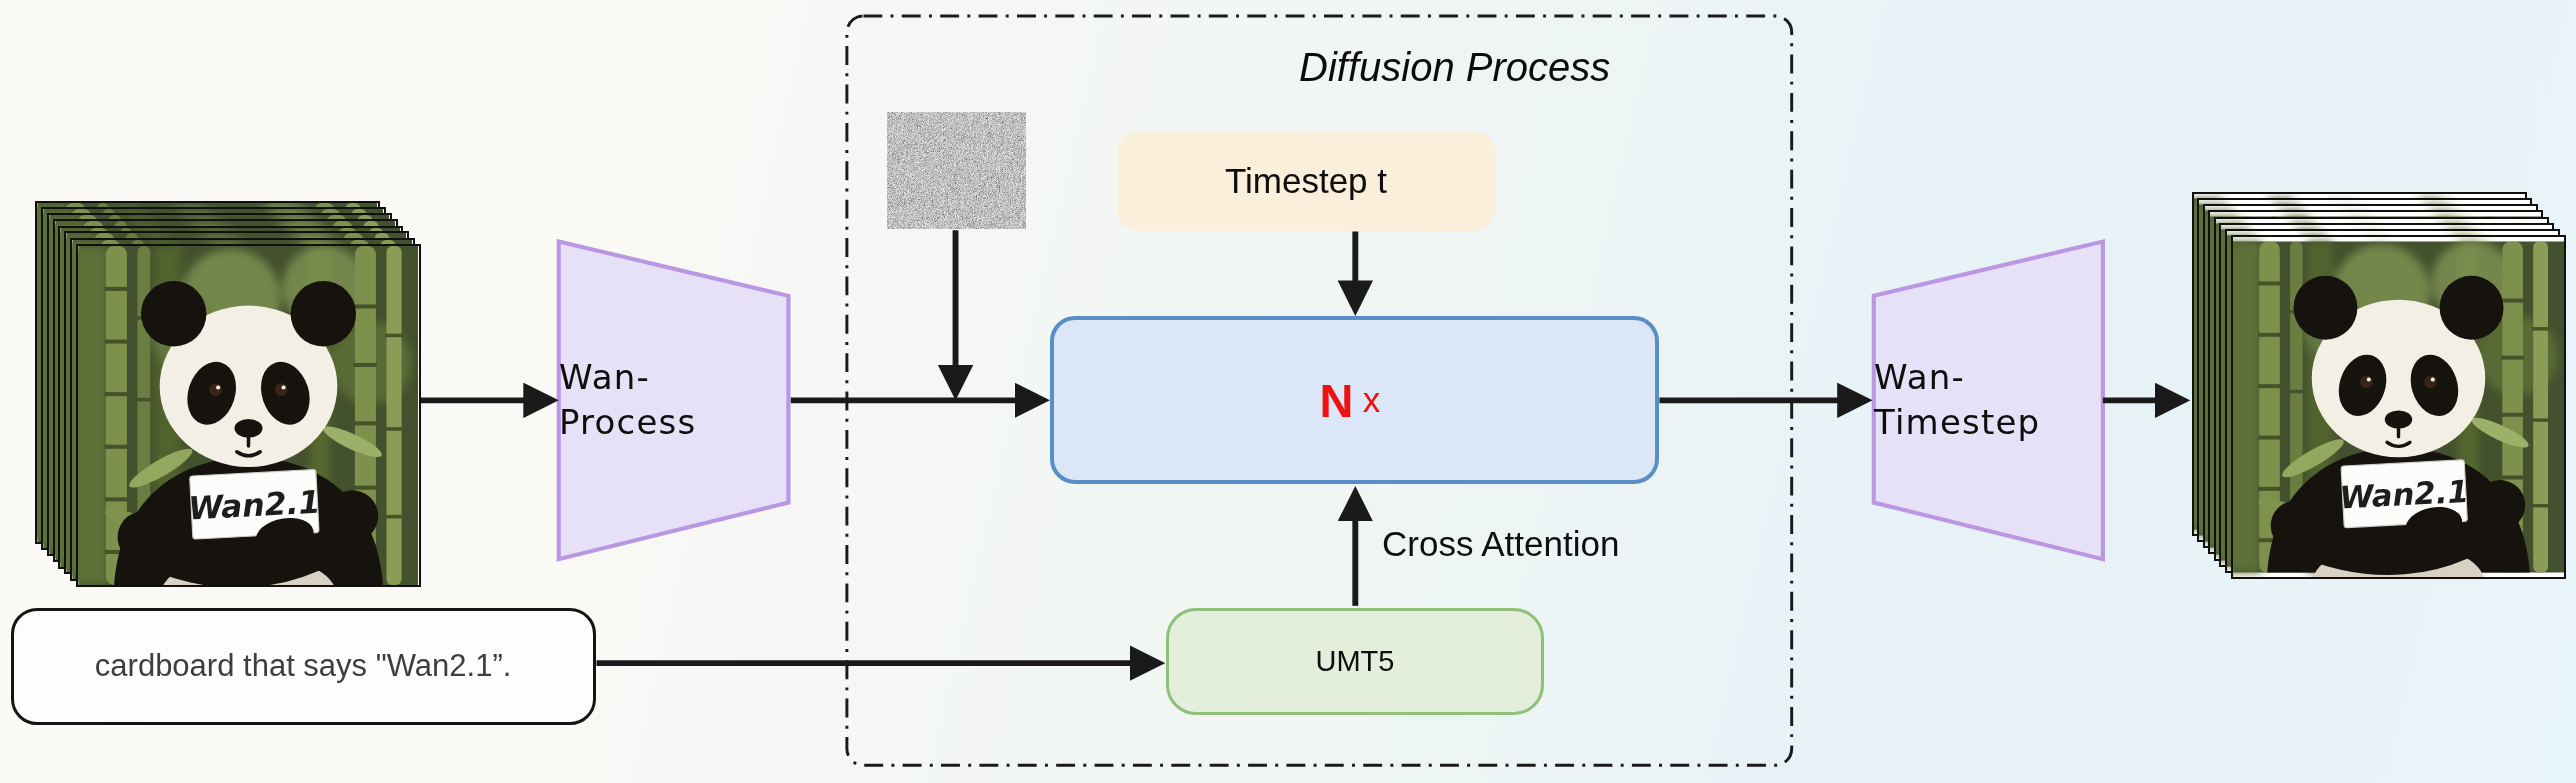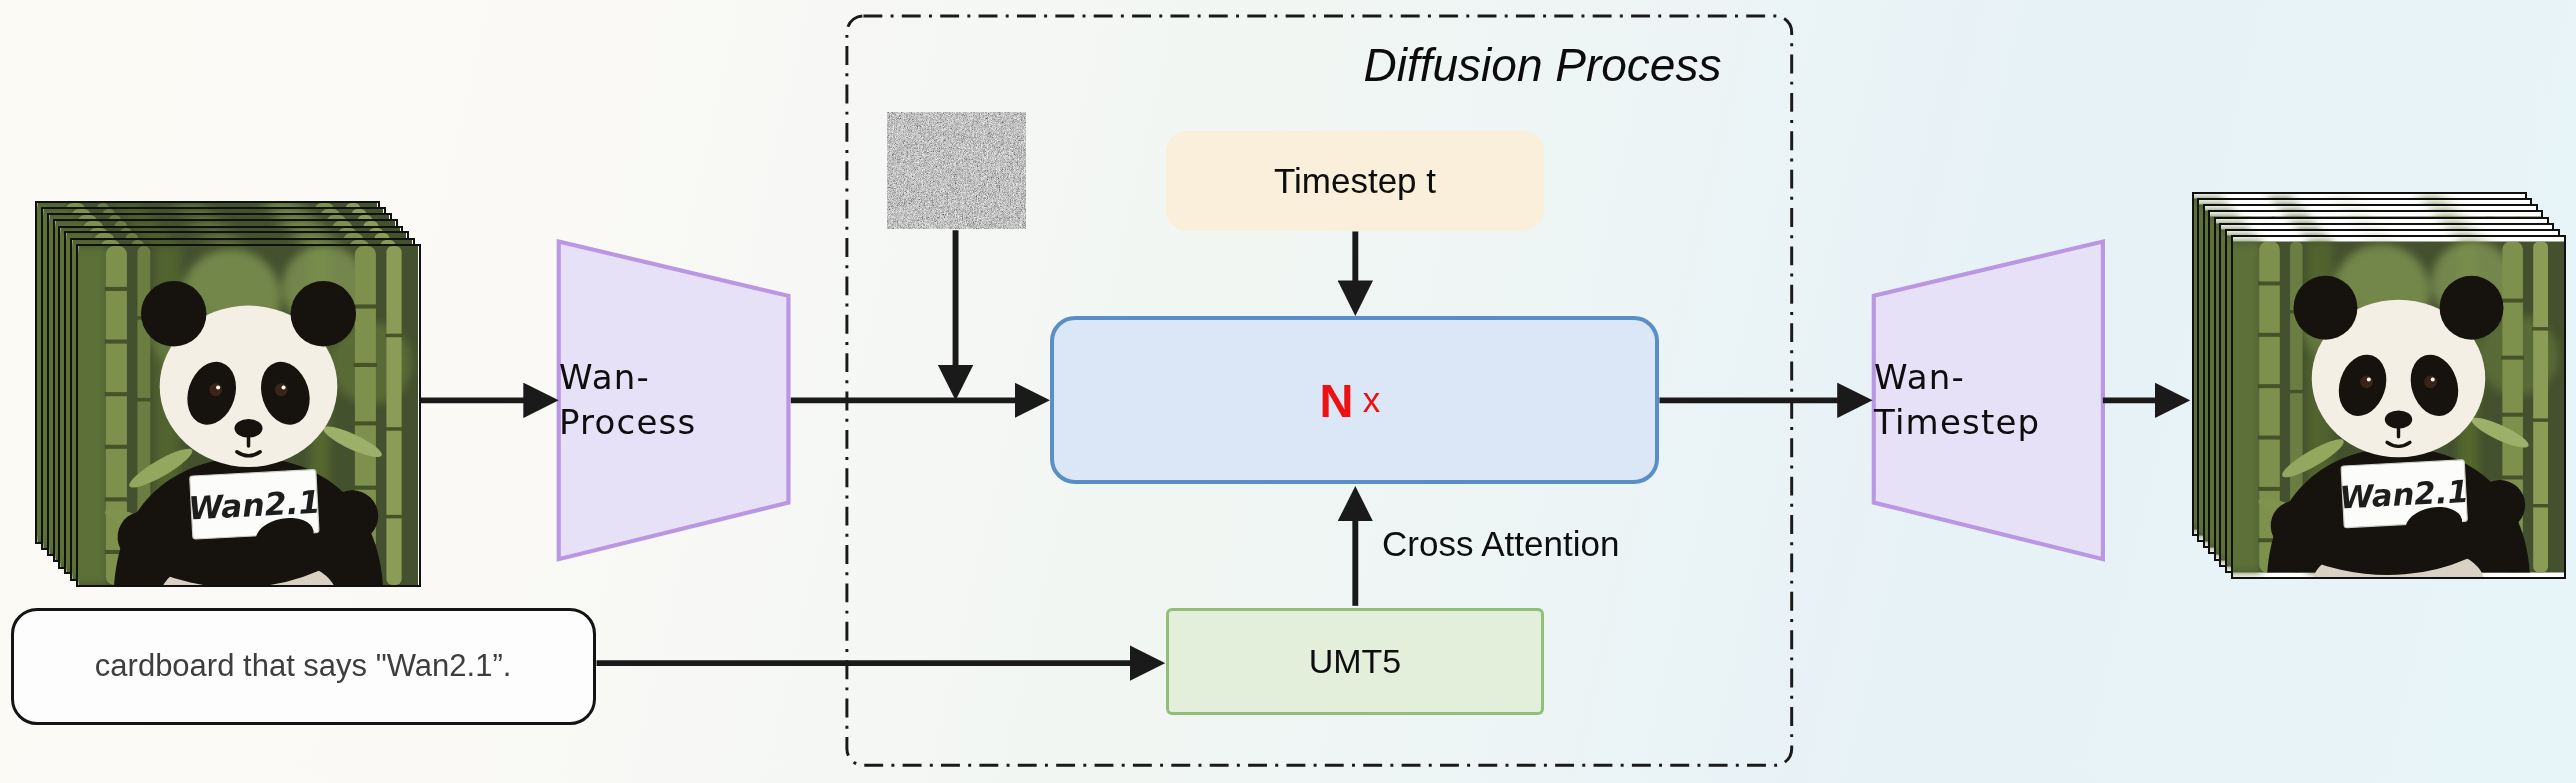--- a/index.html
+++ b/index.html
@@ -6,32 +6,32 @@
   .canvas{
     position:relative; width:2576px; height:783px; overflow:hidden;
     background:linear-gradient(103deg,#fbfaf5 0%,#faf9f6 22%,#f1f6f3 48%,#e7f2f7 75%,#e7f4f8 100%);
     font-family:"Liberation Sans", sans-serif; color:#0e0e0e;
   }
   .abs{position:absolute;}
   svg.overlay{position:absolute; left:0; top:0; width:2576px; height:783px; pointer-events:none;}
 
   
   .node{position:absolute; display:flex; align-items:center; justify-content:center; box-sizing:border-box; text-align:center;}
-  .timestep{left:1166px; top:131px; width:378px; height:100px; background:#f9efda; border-radius:21px; font-size:35px;}
+  .timestep{left:1117px; top:131px; width:378px; height:100px; background:#f9efda; border-radius:21px; font-size:35px;}
   .dit{left:1050px; top:316px; width:609px; height:168px; background:#dbe7f6; border:4.1px solid #5a8ec6; border-radius:25px; font-size:41px;}
   .dit .n{font-weight:bold; font-size:47px; color:#ee1111;}
   .dit .x{font-size:35px; color:#ee1111; padding:0 9.4px;}
-  .umt5{left:1166px; top:608px; width:378px; height:107px; background:#e3efdb; border:3.5px solid #8fbf79; border-radius:6px; font-size:34px;}
+  .umt5{left:1166px; top:608px; width:378px; height:107px; background:#e3efdb; border:3.5px solid #8fbf79; border-radius:30px; font-size:29px;}
   .prompt{left:10.6px; top:608px; width:585px; height:117px; background:#fdfdfd; border:3.5px solid #141414; border-radius:26px;
           font-size:31px; line-height:1.5; color:#3e3e3e; flex-direction:column;}
   .trap-label{position:absolute; display:flex; flex-direction:column; align-items:flex-start; justify-content:center;
           font-family:"DejaVu Sans", sans-serif; font-size:34px; letter-spacing:1.2px; line-height:1.3; text-align:center;}
   .enc-label{left:559px; top:296px; width:230px; height:207px;}
   .dec-label{left:1874px; top:296px; width:229px; height:207px;}
-  .diff-title{left:1299px; top:38px; width:487px; text-align:center; font-size:46px; font-style:italic; color:#0c0c0c;}
+  .diff-title{left:1299px; top:45px; width:487px; text-align:left; font-size:40px; font-style:italic; color:#0c0c0c;}
   .cross-att{left:1382px; top:524px; font-size:35px;}
 
   
   .noise{left:887px; top:112px; width:139px; height:117px;}
 
   
   .frame{position:absolute; box-sizing:border-box; border:2.4px solid #101010; background:#fff;}
   .frame svg{display:block; width:100%; height:100%;}
 </style>
 </head>

